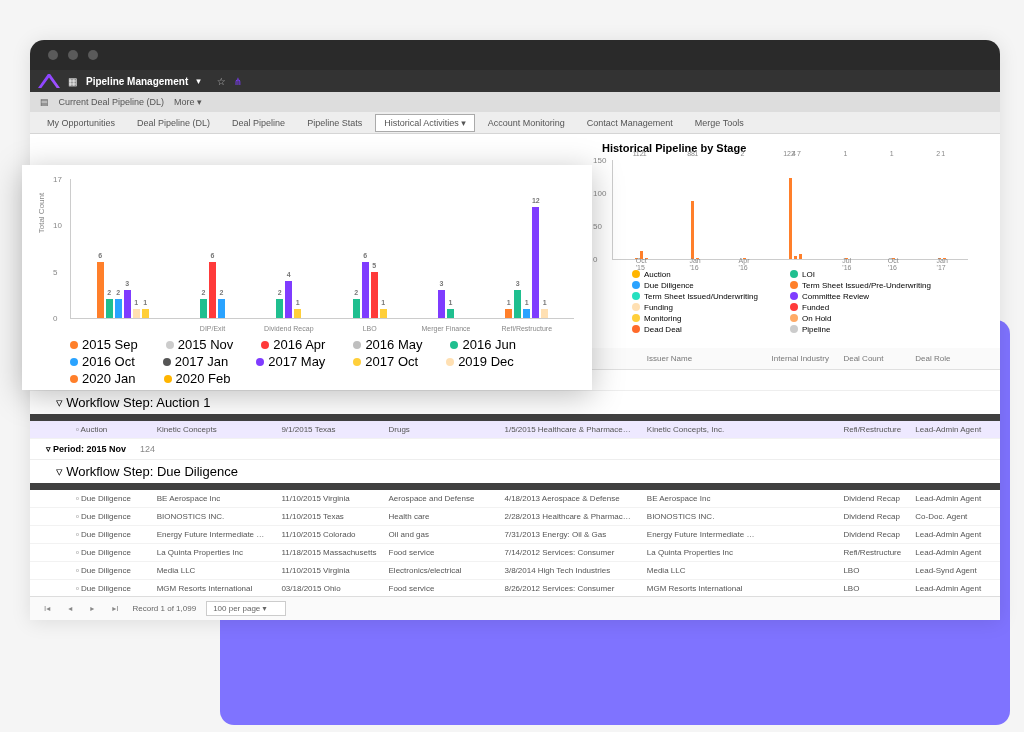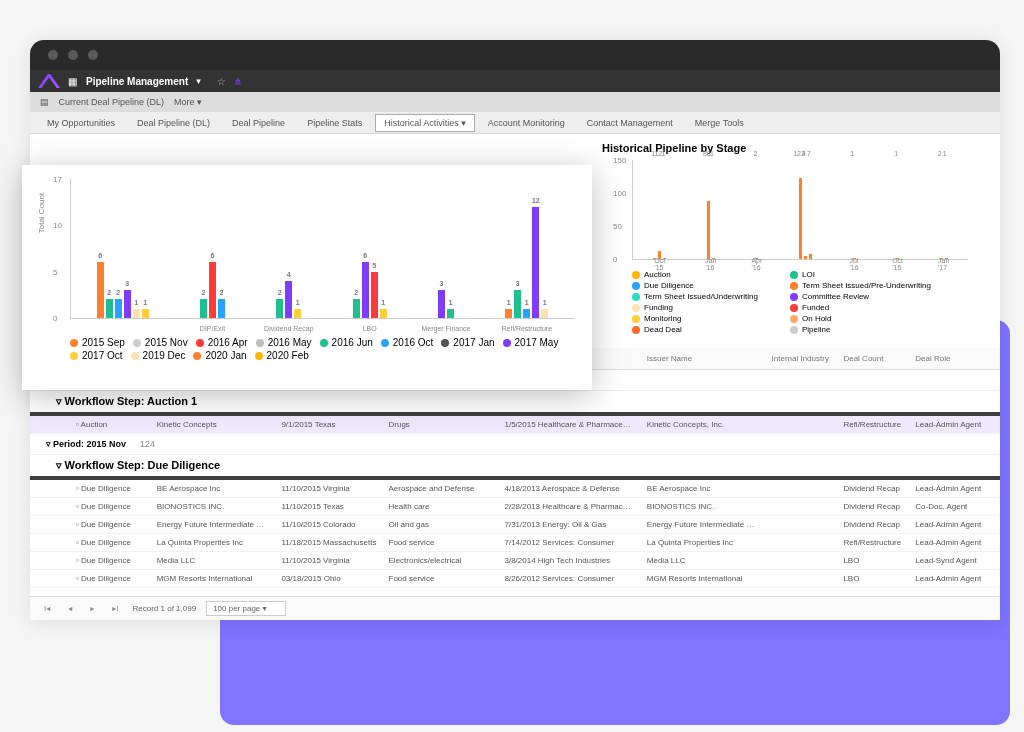--- a/index.html
+++ b/index.html
@@ -16,35 +16,35 @@
 .star{color:#bbb;margin-left:8px}
 .share{color:#7f3cff}
 .context{height:20px;background:#ddd;display:flex;align-items:center;padding:0 10px;gap:10px;font-size:9px;color:#555}
 .tabs{height:22px;background:#eee;border-bottom:1px solid #d5d5d5;display:flex;align-items:center;padding:0 8px;font-size:9px;color:#555;gap:4px}
 .tab{padding:3px 8px;border:1px solid transparent;cursor:pointer}
 .tab.active{border:1px solid #aaa;background:#fff}
 .content{height:486px;background:#fff;overflow:hidden;position:relative}
 .chart-area{display:flex;gap:20px;padding:8px 12px}
 .chart-right{flex:1}
 .chart-right h4{font-size:11px;font-weight:600;margin-bottom:4px}
-.mini-chart{height:100px;position:relative;border-left:1px solid #ccc;border-bottom:1px solid #ccc;margin:6px 20px 4px 30px}
+.mini-chart{height:100px;position:relative;border-left:1px solid #ccc;border-bottom:1px solid #ccc;margin:6px 20px 4px 10px}
 .mini-y{position:absolute;left:-20px;font-size:8px;color:#888;transform:translateY(-50%)}
 .mini-bars{position:absolute;bottom:0;left:0;right:0;height:100%;display:flex;align-items:flex-end;justify-content:space-around}
 .mb{width:3px;background:#ff7f2a}
 .mb-lbl{position:absolute;font-size:7px;color:#888;bottom:-12px;transform:translateX(-50%)}
 .mb-val{position:absolute;font-size:7px;color:#888;top:-10px;transform:translateX(-50%)}
 .legend{display:flex;flex-wrap:wrap;gap:2px 18px;padding:6px 30px;font-size:8px}
-.lg{display:flex;align-items:flex-end;gap:4px;min-width:140px}
+.lg{display:flex;align-items:flex-start;gap:4px;min-width:140px}
 .lg-c{width:8px;height:8px;border-radius:50%}
 .table-area{font-size:8px;color:#555}
 .thead{display:flex;padding:6px 10px;border-bottom:1px solid #e0e0e0;background:#fafafa;color:#777}
 .th{padding:0 6px}
 .group-row{padding:5px 16px;font-weight:600;font-size:9px;color:#000;border-bottom:1px solid #eee}
 .group-row .cnt{font-weight:400;margin-left:14px;color:#888}
-.sub-group{padding:4px 26px;font-weight:700;font-size:11px;color:#000;border-bottom:4px solid #404040}
+.sub-group{padding:4px 26px;font-weight:400;font-size:13px;color:#000;border-bottom:7px solid #404040}
 .drow{display:flex;padding:4px 10px;border-bottom:1px solid #f2f2f2;align-items:center}
 .drow.hl{background:#eee9ff}
 .td{padding:0 6px;overflow:hidden;text-overflow:ellipsis;white-space:nowrap}
 .c-ws{width:90px;margin-left:30px}
 .c-cn{width:140px}
 .c-od{width:120px}
 .c-ind{width:130px}
 .c-oo{width:160px}
 .c-in{width:140px}
 .c-ii{width:80px}
@@ -56,21 +56,21 @@
 .float-card{position:absolute;left:22px;top:165px;width:570px;height:225px;background:#fff;box-shadow:0 6px 30px rgba(0,0,0,.25);padding:14px 18px}
 .float-card h4{font-size:12px;font-weight:700;margin-bottom:6px}
 .fc-chart{height:140px;position:relative;margin-left:30px;border-left:1px solid #ccc;border-bottom:1px solid #ccc}
 .fc-y{position:absolute;left:-18px;font-size:8px;color:#888;transform:translateY(-50%)}
 .fc-ylabel{position:absolute;left:-30px;top:50%;transform:rotate(-90deg) translateX(50%);transform-origin:left;font-size:8px;color:#888}
 .fc-groups{position:absolute;bottom:0;left:0;right:0;height:100%;display:flex;justify-content:space-around}
 .fc-g{display:flex;align-items:flex-end;gap:2px;position:relative;height:100%}
 .fb{width:7px;position:relative}
 .fb-v{position:absolute;top:-10px;left:50%;transform:translateX(-50%);font-size:7px;color:#777;font-weight:600}
 .fc-gl{position:absolute;bottom:-14px;left:50%;transform:translateX(-50%);font-size:7px;color:#888;white-space:nowrap}
-.fc-legend{display:flex;flex-wrap:wrap;gap:2px 8px;padding:18px 0 0 30px;font-size:10px}
+.fc-legend{display:flex;flex-wrap:wrap;gap:2px 28px;padding:18px 0 0 30px;font-size:13px}
 .fl{display:flex;align-items:center;gap:4px}
 .fl-c{width:8px;height:8px;border-radius:50%}
 .note-row{padding:4px 30px;font-size:8px;color:#888;border-bottom:1px solid #eee}
 </style>
 </head>
 <body>
 
 <div class="bg-purple"></div>
 
 <div class="browser">

